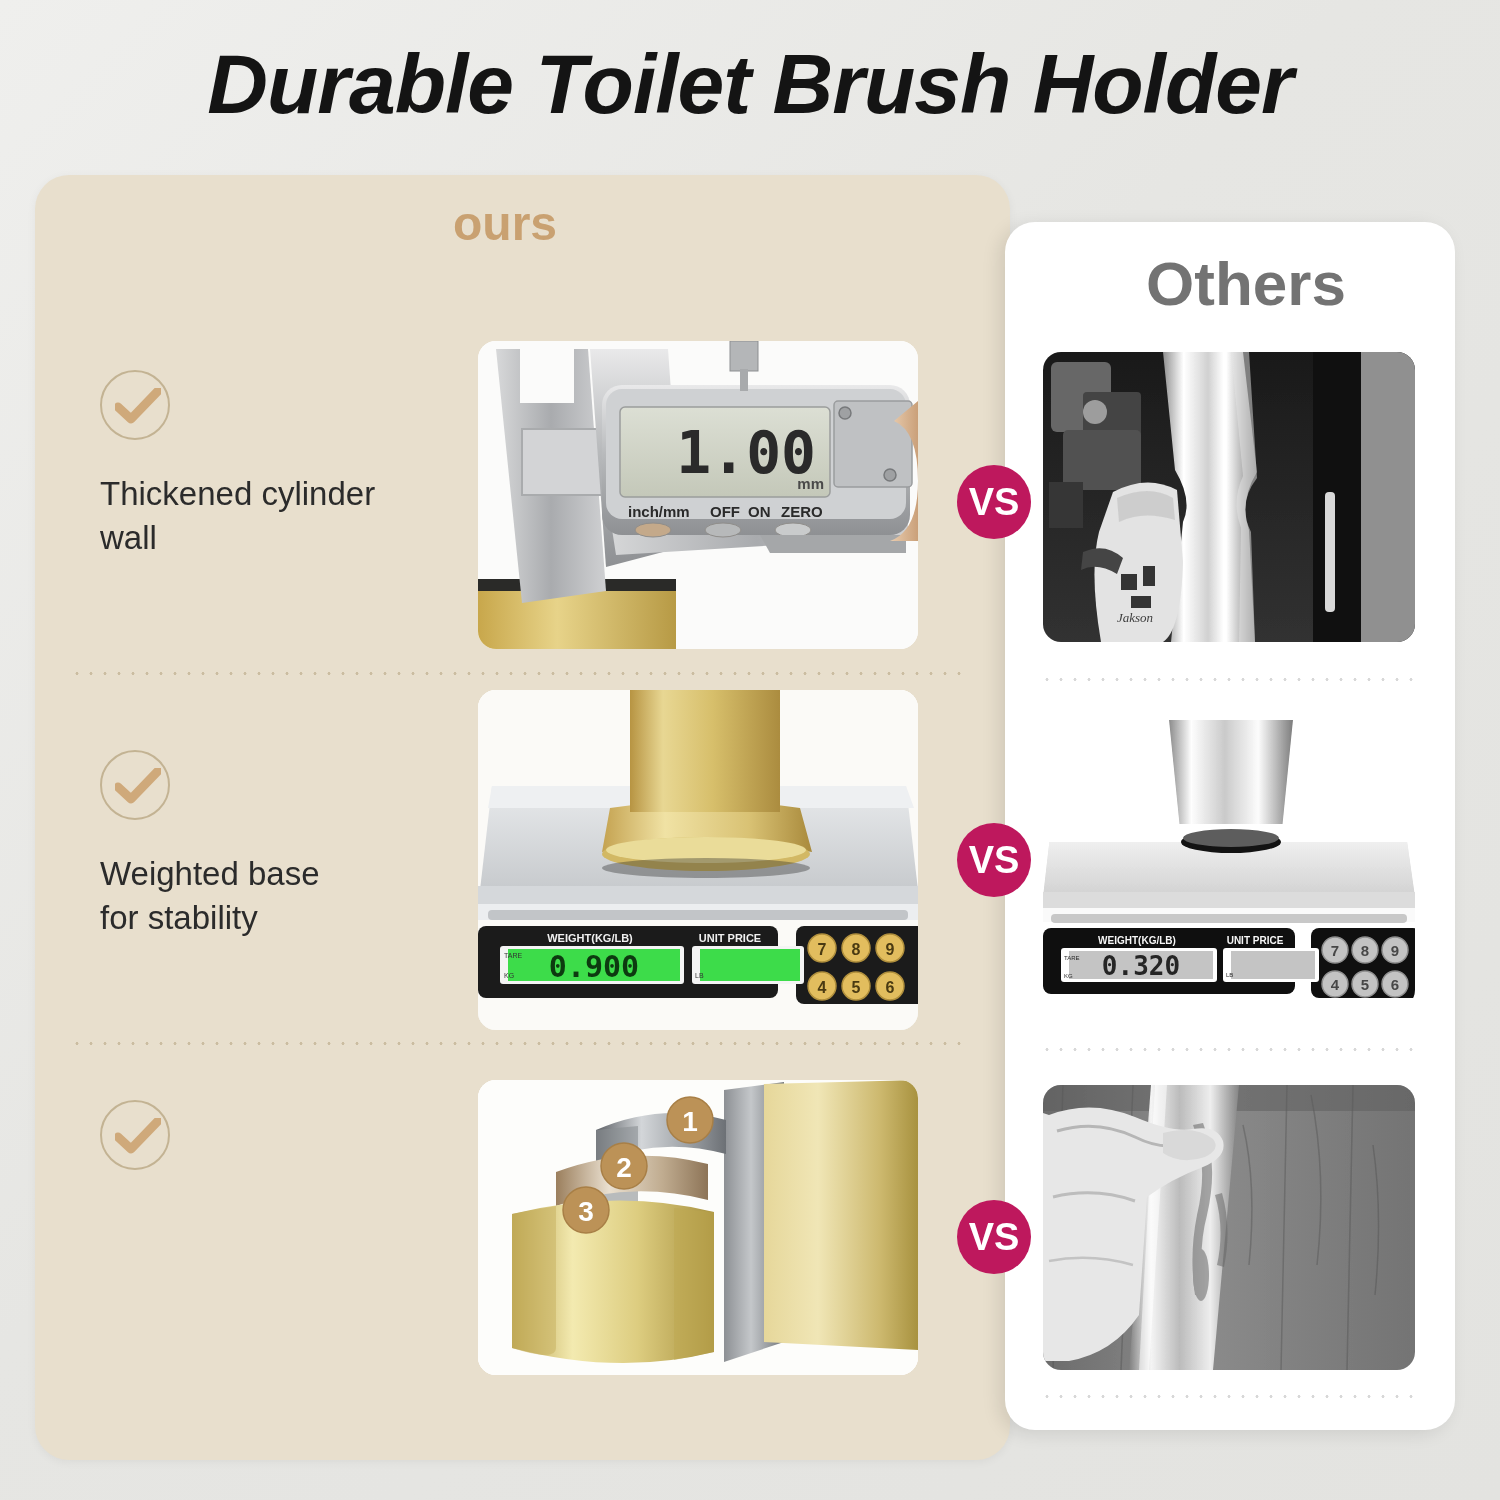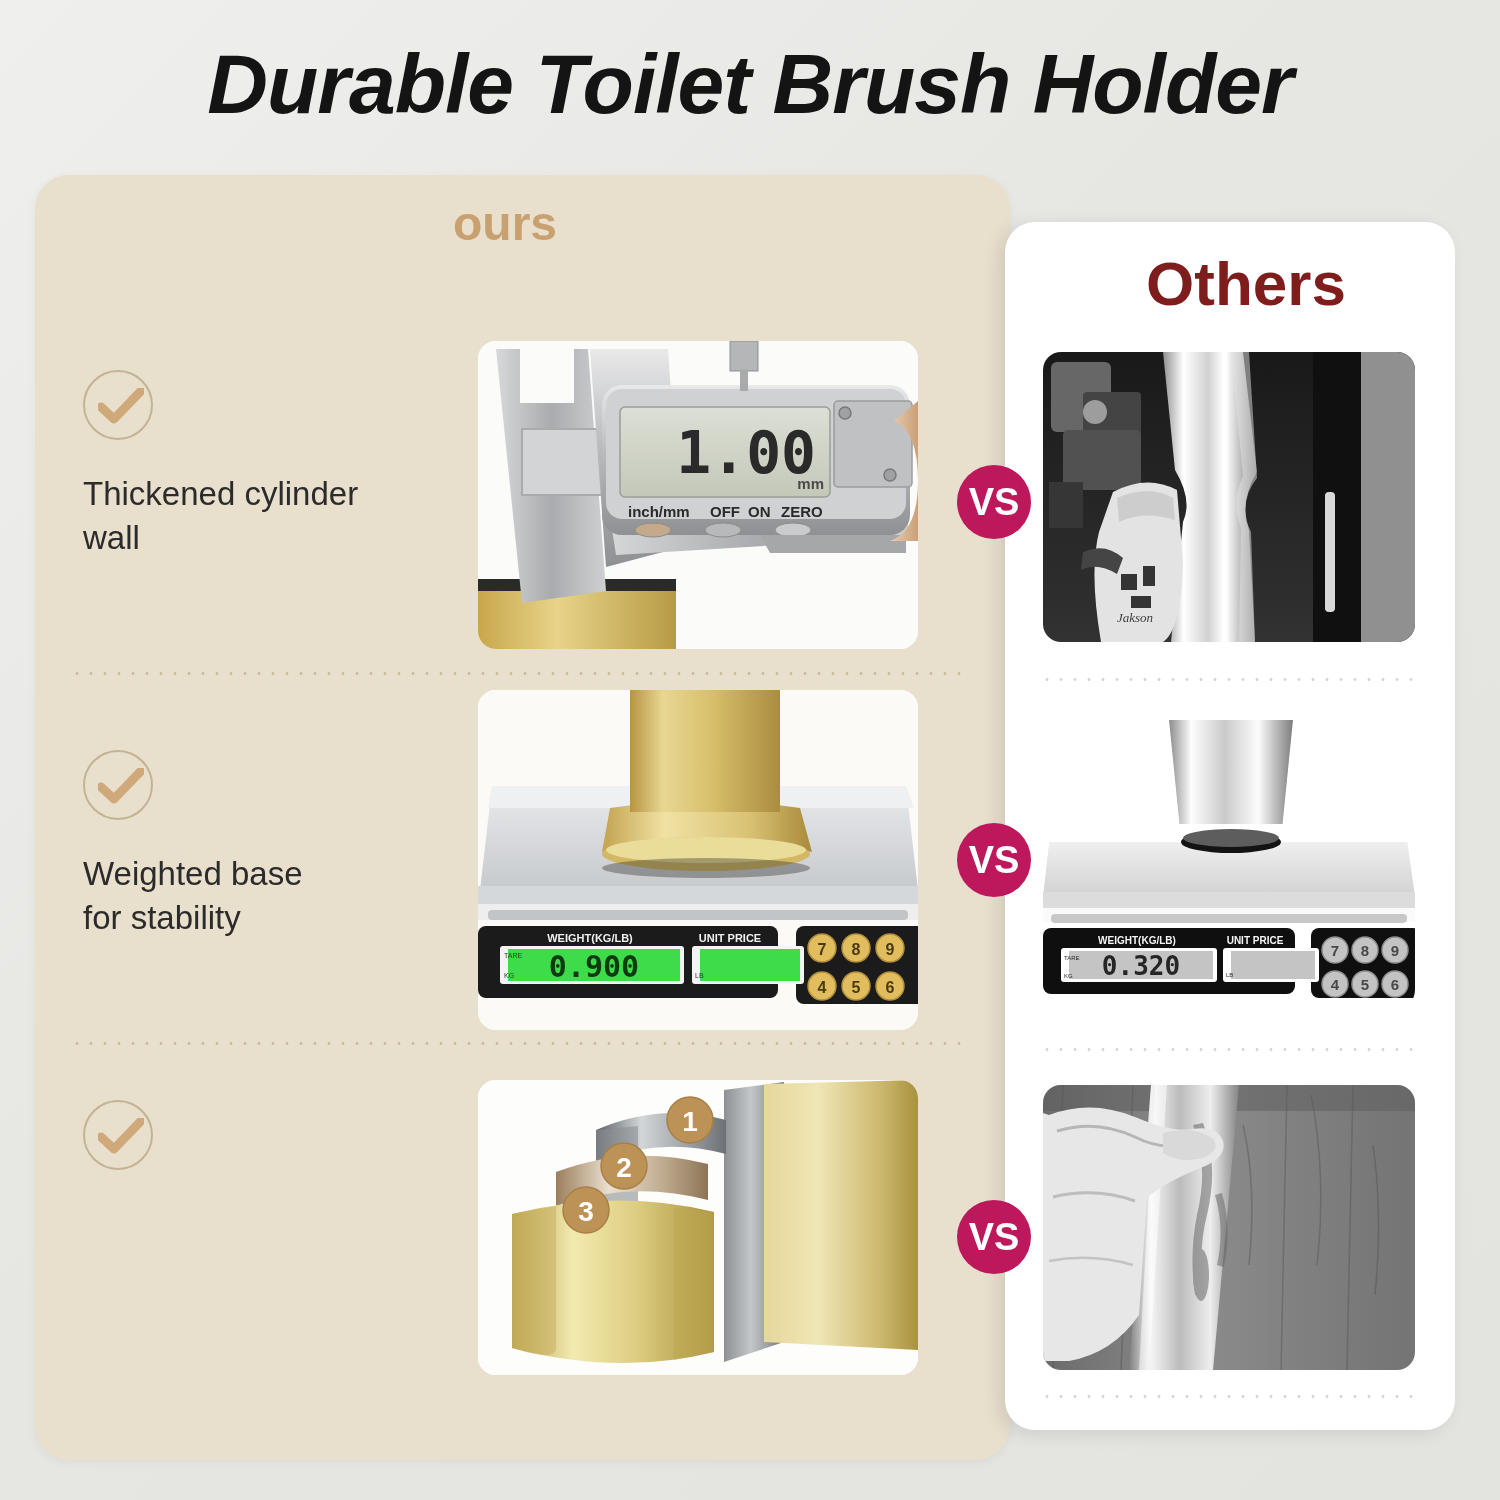--- a/index.html
+++ b/index.html
@@ -50,33 +50,33 @@
     font-weight:bold;
     color:#c9a171;
     letter-spacing:0px;
   }
   .others-label{
     position:absolute;
     left:1005px; top:248px; width:482px;
     text-align:center;
     font-size:62px;
     font-weight:bold;
-    color:#7f1d1d;
+    color:#737373;
   }
 
   
   .row{ position:absolute; left:0; width:1500px; }
   .row-1{ top:330px; height:320px; }
   .row-2{ top:690px; height:340px;padding-left:37px; }
   .row-3{ top:1075px; height:300px; }
 
   
   .feature{
     position:absolute;
-    left:83px;
+    left:100px;
     width:340px;
   }
   .f1{ top:40px; } .f2{ top:60px; } .f3{ top:25px; }
 
   .check-circle{
     width:70px; height:70px;
     border:2px solid #c3b393;
     border-radius:50%;
     position:relative;
   }

